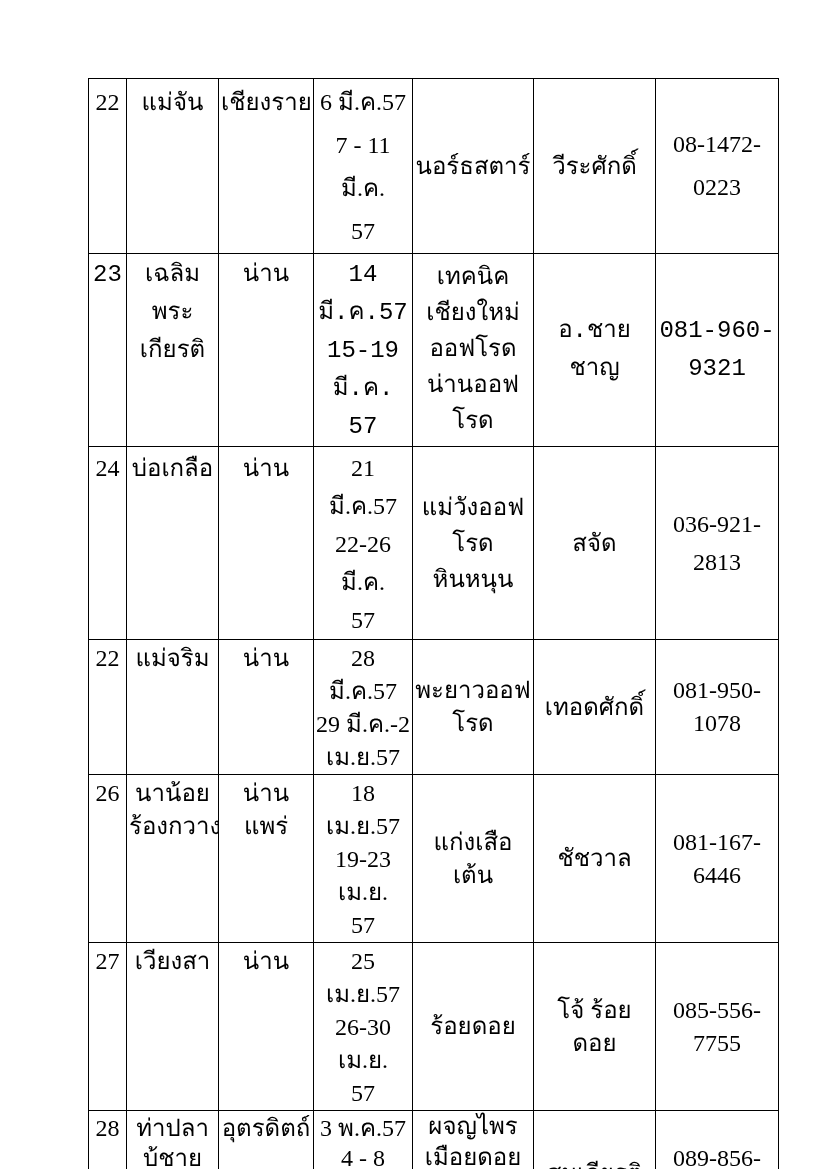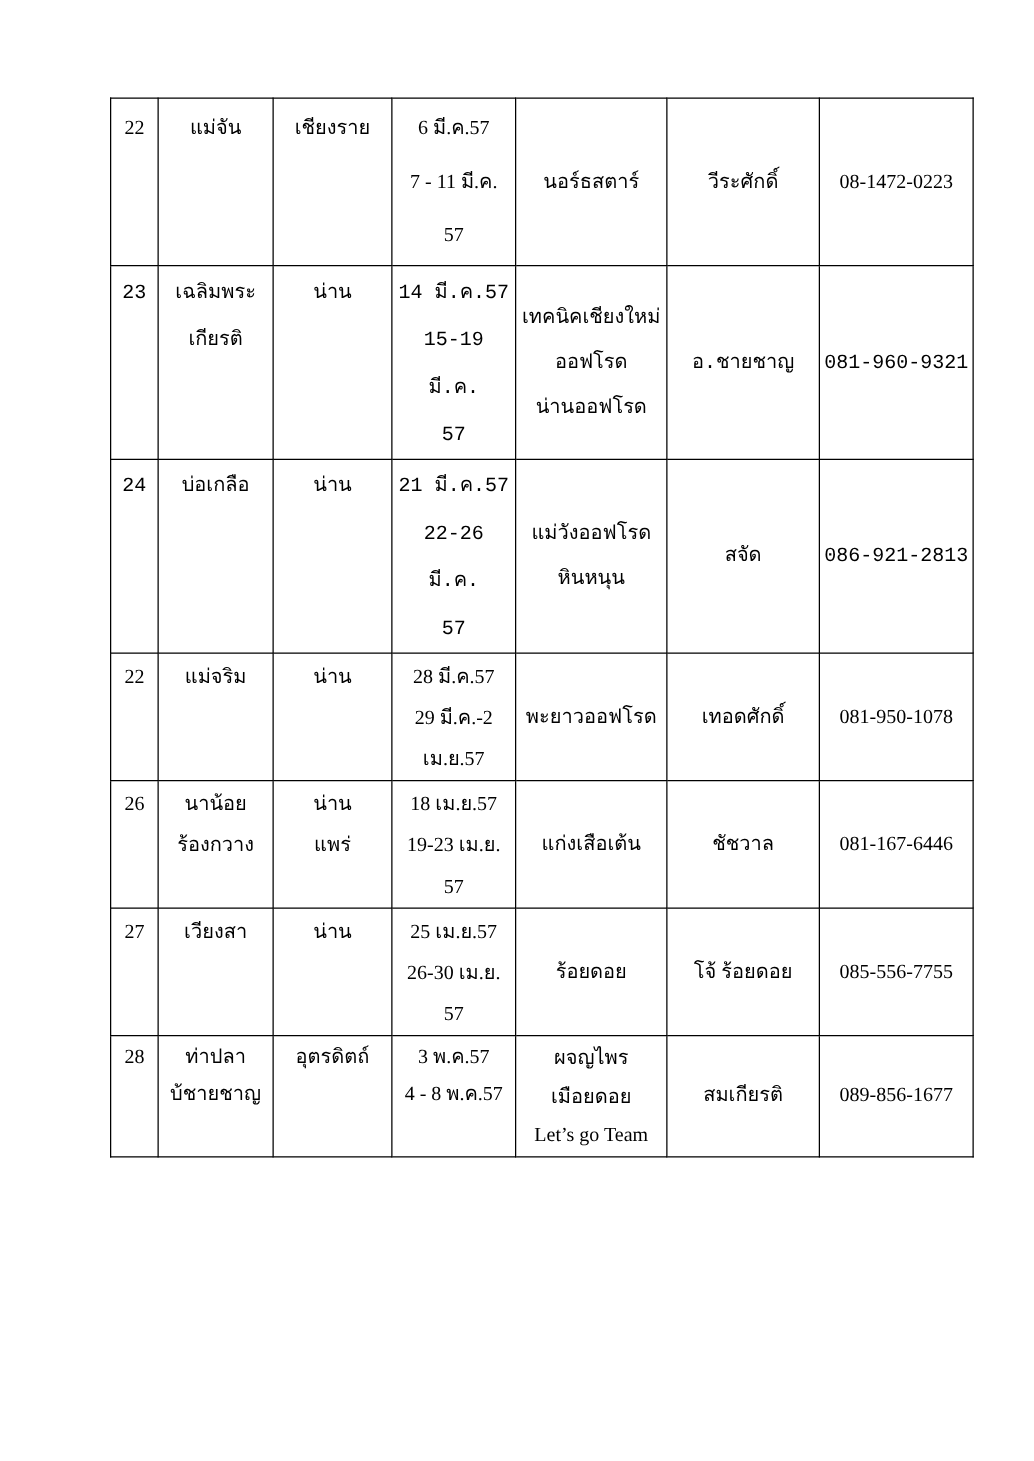--- a/index.html
+++ b/index.html
@@ -22,29 +22,29 @@
     top: 78px;
     border-collapse: collapse;
     table-layout: fixed;
     width: 690px;
   }
   table.sched td {
     border: 1px solid #000000;
     text-align: center;
     vertical-align: top;
     padding: 2px 2px 0 2px;
-    font-size: 16px;
+    font-size: 24px;
     overflow: hidden;
   }
   table.sched td.mid { vertical-align: middle; padding: 0 2px; }
 
   
   tr.r0 { height: 134px; }
   tr.r1 { height: 131px; font-family: Liberation Mono, monospace; }
-  tr.r2 { height: 131px; font-family: Liberation Mono, monospace; }
+  tr.r2 { height: 131px; }
   tr.r3 { height: 100px; }
   tr.r4 { height: 99px;  }
   tr.r5 { height: 100px; }
   tr.r6 { height: 97px;  }
 
   
   tr.r0 td { line-height: 43px; }
   tr.r1 td, tr.r2 td { line-height: 38px; }
   tr.r3 td, tr.r4 td, tr.r5 td { line-height: 33px; }
   tr.r6 td { line-height: 30px; }
@@ -138,21 +138,21 @@
         <div>57</div>
       </td>
       <td class="mid org">
         <div>แม่วังออฟโรด</div>
         <div>หินหนุน</div>
       </td>
       <td class="mid">
             <div>สจัด</div>
           </td>
       <td class="mid">
-            <div>086-921-2813</div>
+            <div>036-921-2813</div>
           </td>
     </tr>
 
     <tr class="r3">
       <td>
             <div>22</div>
           </td>
       <td>
             <div>แม่จริม</div>
           </td>

